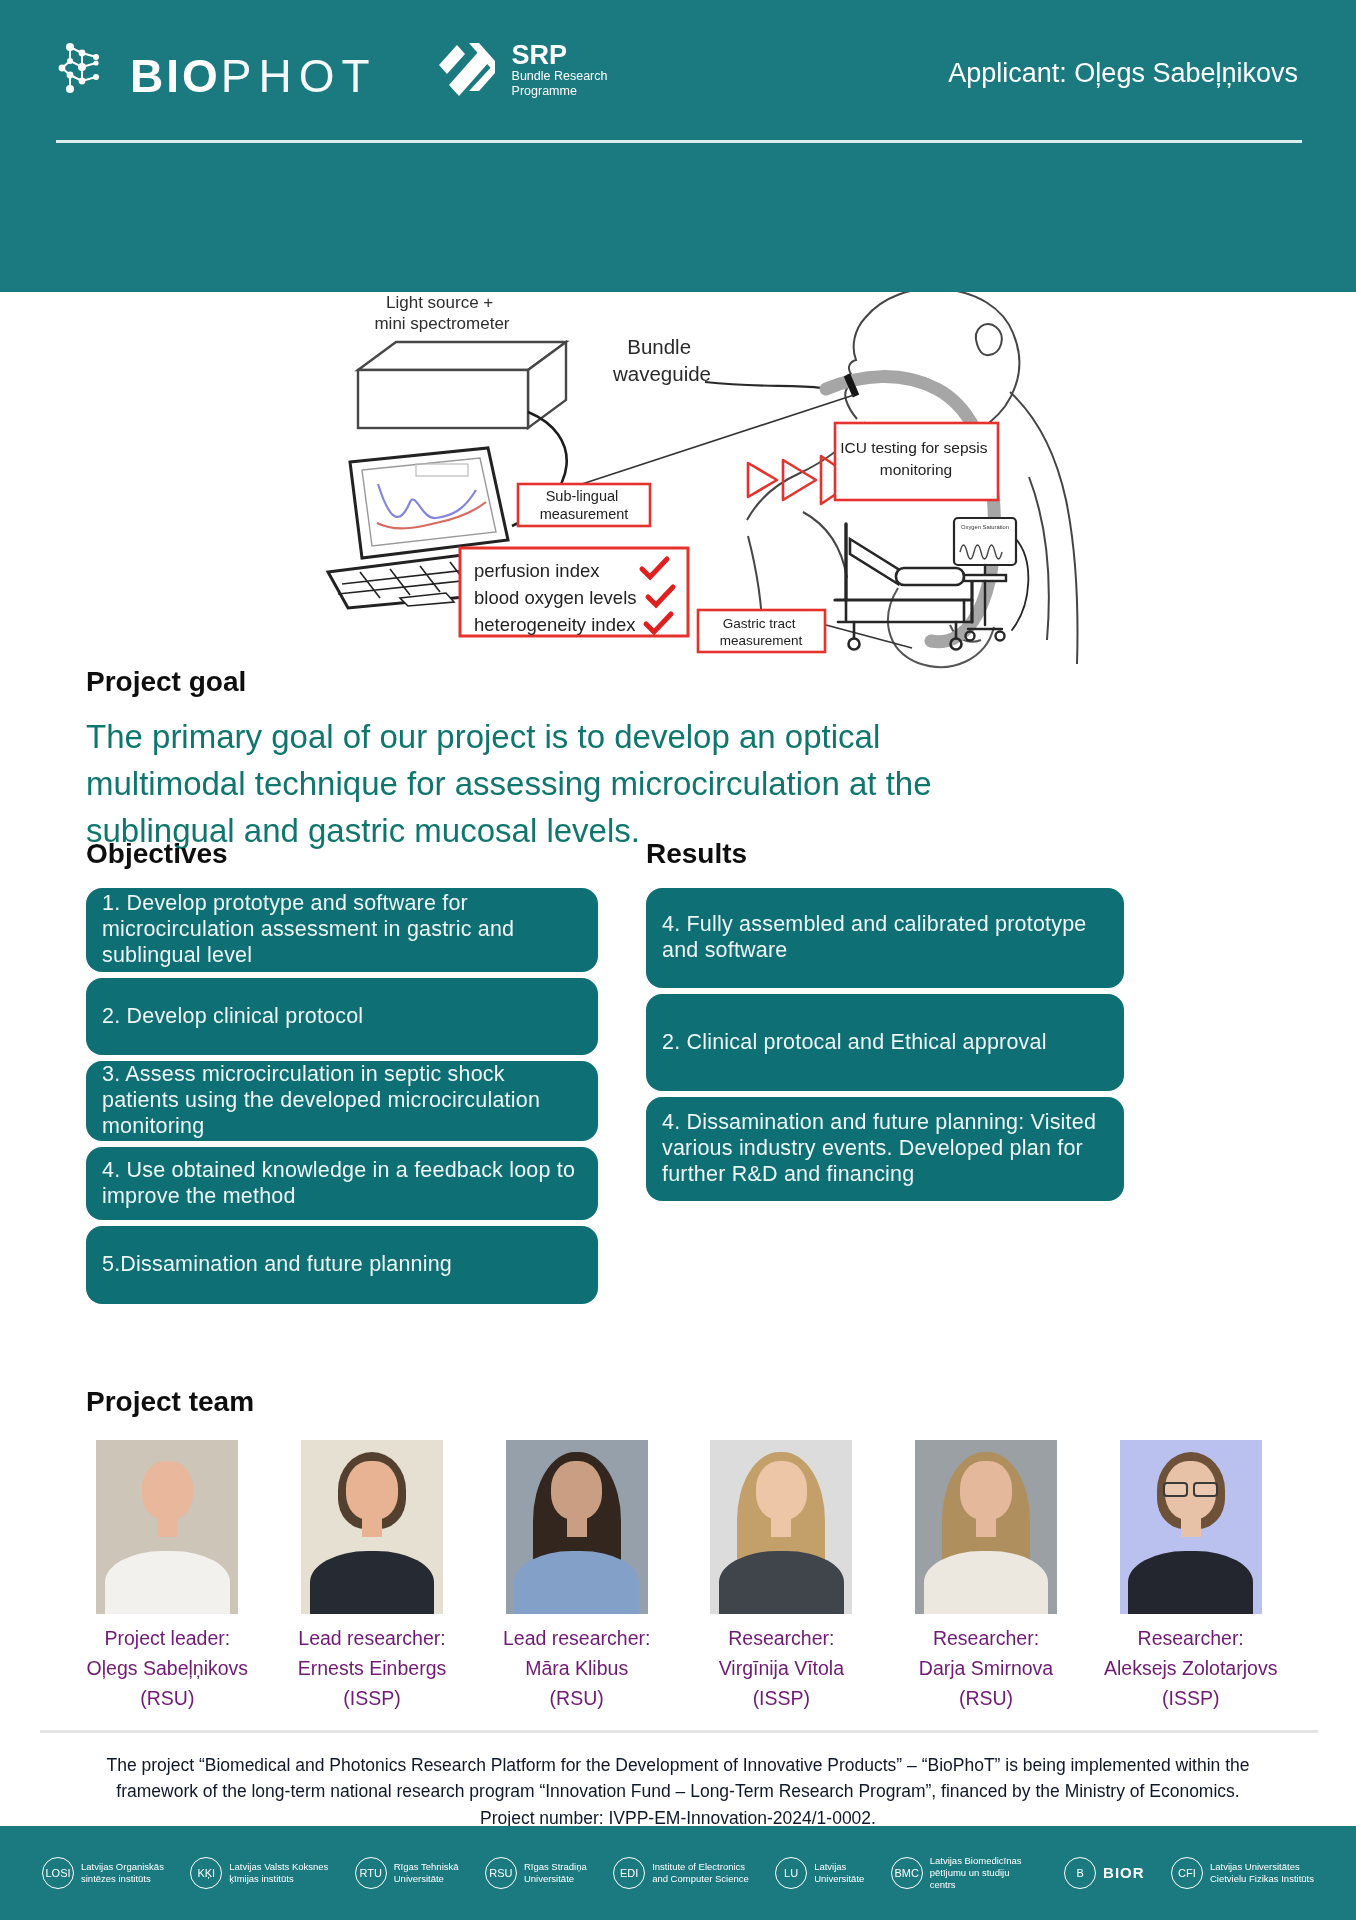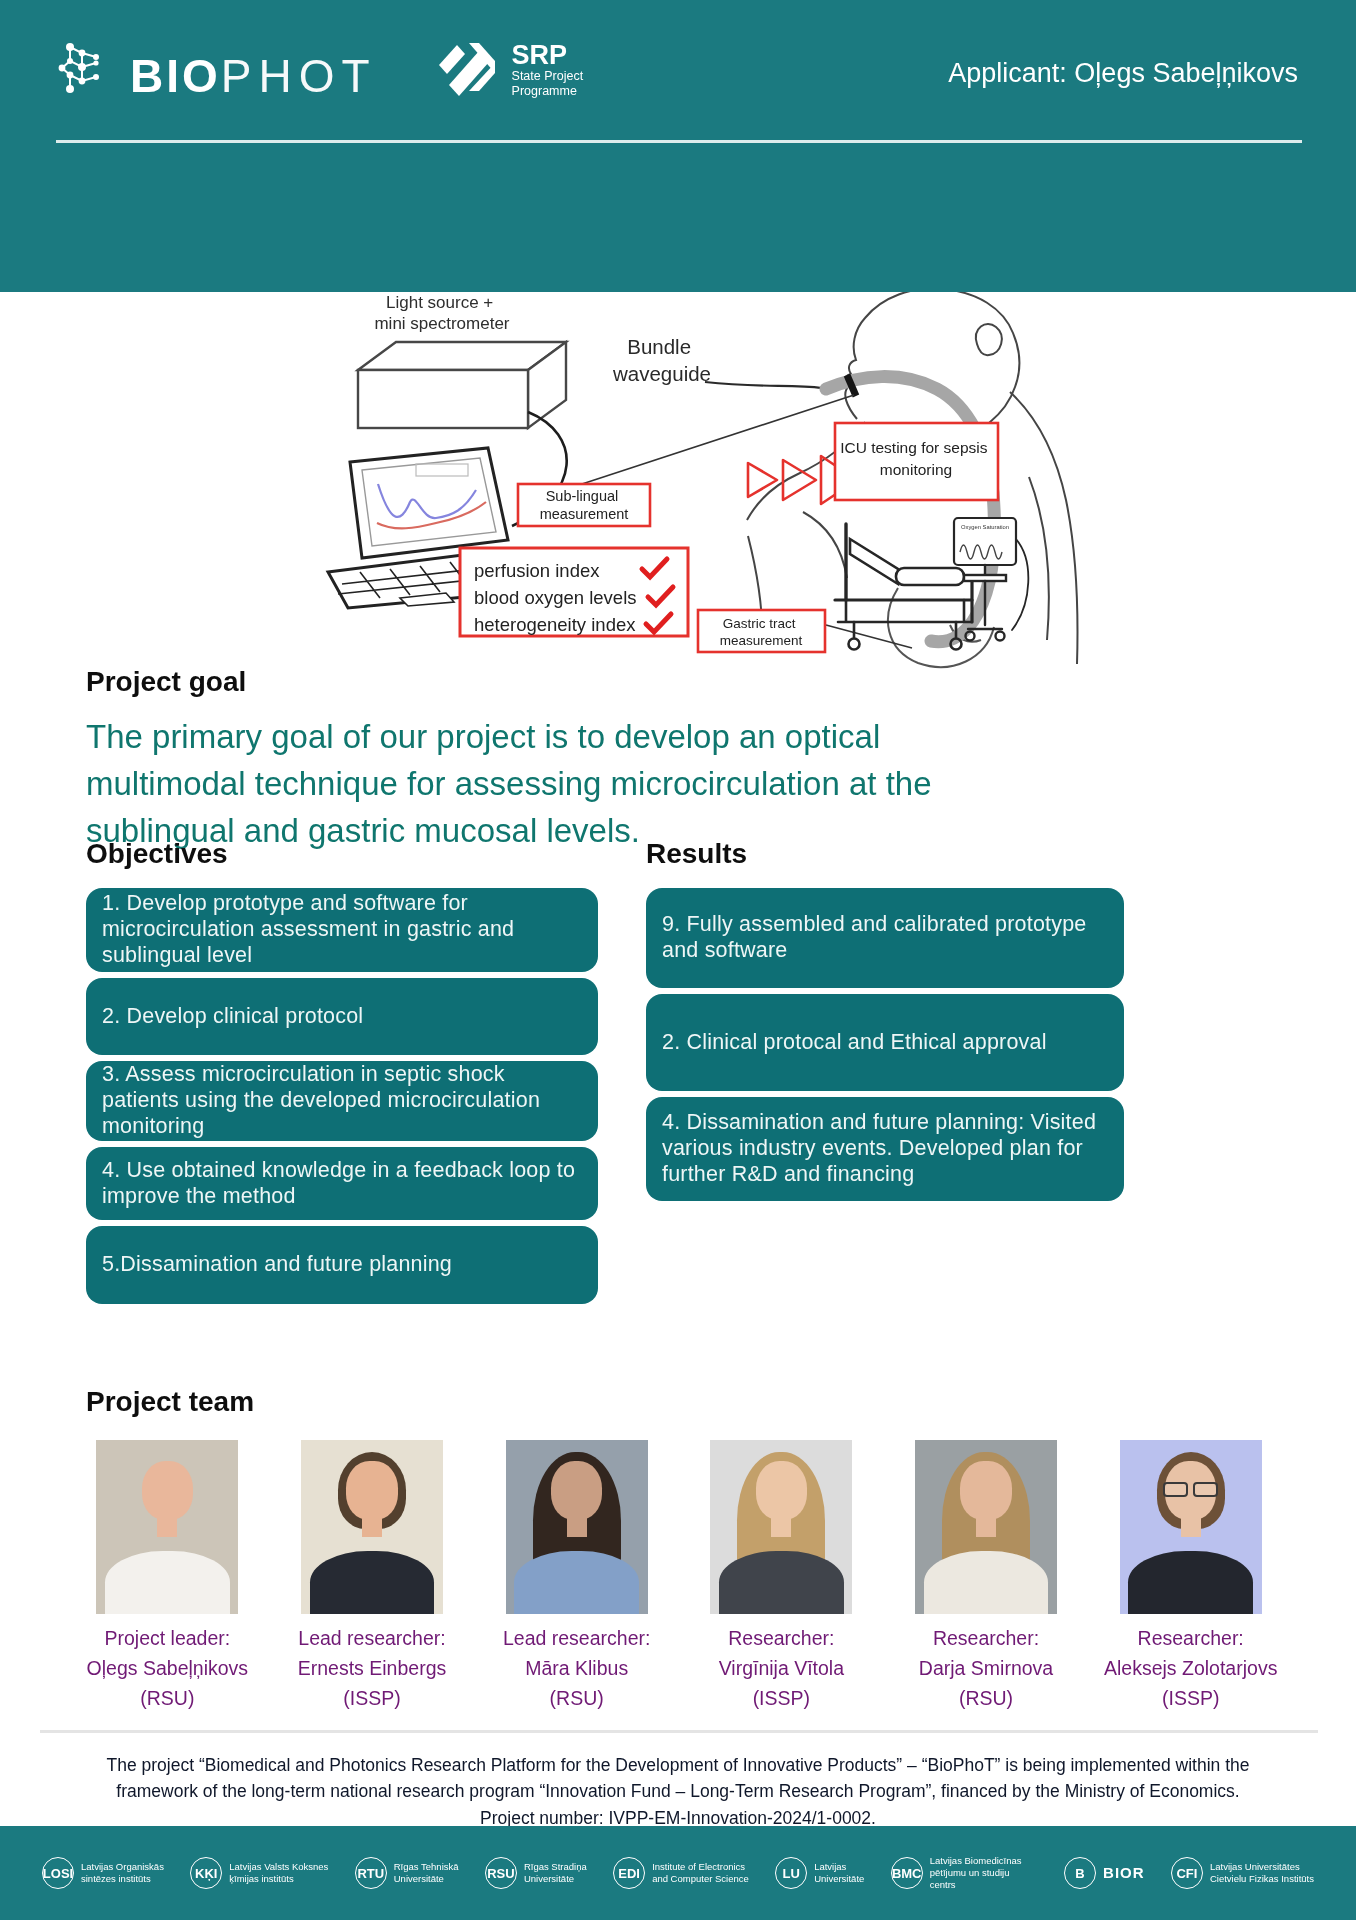--- a/index.html
+++ b/index.html
@@ -61,21 +61,21 @@
   
   .foot-rule{position:absolute;top:1730px;left:40px;width:1278px;height:3px;background:#e4e4e4}
   .foot-text{position:absolute;top:1752px;left:0;width:100%;text-align:center;
     font-size:17.5px;color:#0f172a;line-height:1.5}
 
   
   .partners{position:absolute;top:1826px;left:0;width:1356px;height:94px;background:#1b7a80;
     display:flex;align-items:center;justify-content:space-between;padding:0 42px;box-sizing:border-box}
   .partner{display:flex;align-items:center;gap:7px;color:#fff}
   .p-icon{width:30px;height:30px;border:1.6px solid #fff;border-radius:50%;display:flex;
-    align-items:center;justify-content:center;font-size:13px;font-weight:bold;flex:0 0 auto}
+    align-items:center;justify-content:center;font-size:11px;font-weight:normal;flex:0 0 auto}
   .p-label{font-size:9.5px;line-height:1.25;white-space:pre-line;max-width:108px}
   .partner.big .p-label{font-size:15px;font-weight:bold;letter-spacing:1px}
 </style>
 </head>
 <body>
 
 <div class="poster">
 
   <div class="head-band">
     <div class="logo-row">
@@ -111,21 +111,21 @@
             <g fill="#ffffff">
               <polygon points="4,30 22,10 30,19 12,39"></polygon>
               <polygon points="14,50 44,16 54,27 24,61"></polygon>
               <polygon points="34,8 44,8 60,26 60,38"></polygon>
               <polygon points="34,58 44,58 60,40 60,30" transform="translate(0,-2)"></polygon>
             </g>
           </svg>
         </span>
         <span class="srp-text">
           <span class="srp-abbr">SRP</span>
-          <span class="srp-sub">State Project</span>
+          <span class="srp-sub">Bundle Research</span>
           <span class="srp-sub">Programme</span>
         </span>
       </div>
       <div class="applicant">Applicant: Oļegs Sabeļņikovs</div>
     </div>
     <div class="head-rule"></div>
   </div>
 
   <div class="diagram">
     <svg width="900" height="378" viewBox="0 0 900 378">
@@ -262,21 +262,21 @@
     <div class="col-obj">
       <h2 class="section-heading col-head">Objectives</h2>
       <div class="box" style="height:84px">1. Develop prototype and software for microcirculation assessment in gastric and sublingual level</div>
       <div class="box" style="height:77px">2. Develop clinical protocol</div>
       <div class="box" style="height:80px">3. Assess microcirculation in septic shock patients using the developed microcirculation monitoring</div>
       <div class="box" style="height:73px">4. Use obtained knowledge in a feedback loop to improve the method</div>
       <div class="box" style="height:78px">5.Dissamination and future planning</div>
     </div>
     <div class="col-res">
       <h2 class="section-heading col-head">Results</h2>
-      <div class="box" style="height:100px">9. Fully assembled and calibrated prototype and software</div>
+      <div class="box" style="height:100px">4. Fully assembled and calibrated prototype and software</div>
       <div class="box" style="height:97px">2. Clinical protocal and Ethical approval</div>
       <div class="box" style="height:104px">4. Dissamination and future planning: Visited various industry events. Developed plan for further R&amp;D and financing</div>
     </div>
   </div>
 
   <div class="team">
     <h2 class="section-heading">Project team</h2>
     <div class="team-row">
 
       <div class="member">

